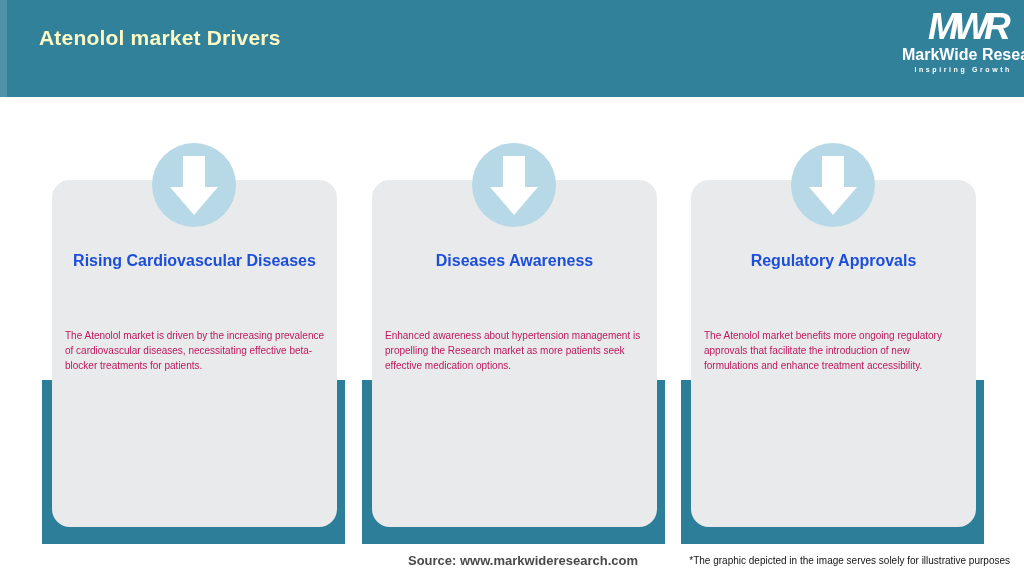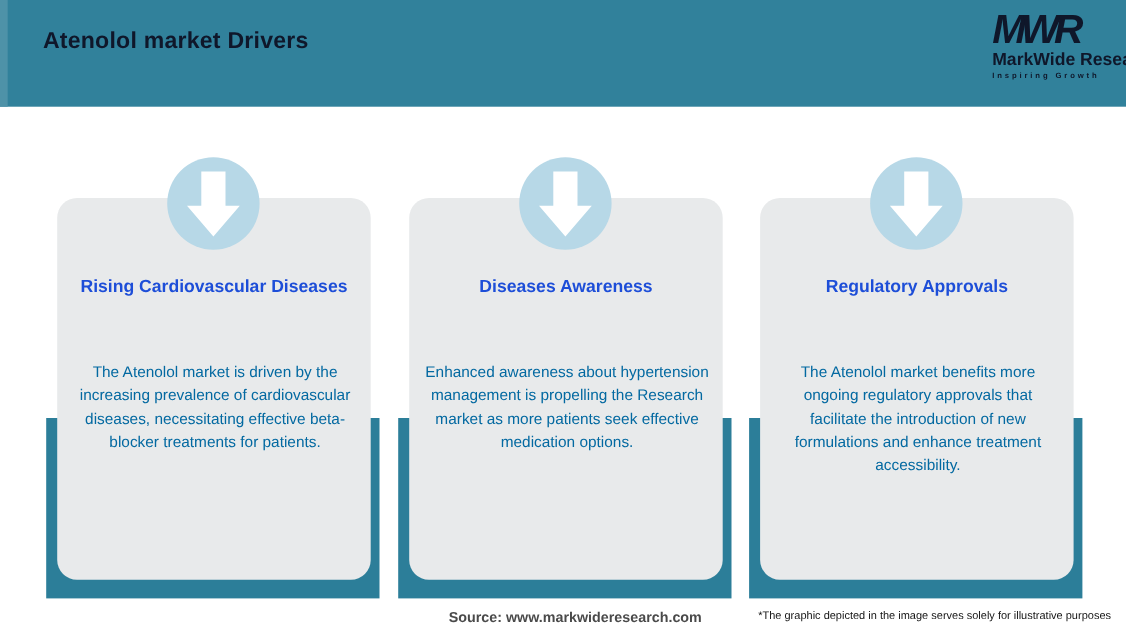--- a/index.html
+++ b/index.html
@@ -18,32 +18,32 @@
   .header {
     position: absolute;
     left: 0; top: 0;
     width: 1024px; height: 97px;
     background: #31819B;
     border-left: 7px solid #4e92a8;
   }
   .header-title {
     position: absolute;
     left: 32px; top: 26px;
-    color: #0f172a;
+    color: #fef9c3;
     font-size: 21px;
     font-weight: bold;
     letter-spacing: 0.2px;
     text-align: center;
   }
   .logo {
     position: absolute;
     right: 12px; top: 8px;
     width: 110px;
-    text-align: left;
-    color: #0f172a;
+    text-align: right;
+    color: #ffffff;
     line-height: 1;
   }
   .logo-acronym {
     font-size: 37px;
     font-weight: 900;
     font-style: italic;
     letter-spacing: -0.13em;
     display: block;
     padding-right: 6px;
   }
@@ -92,24 +92,24 @@
     top: 70px; left: 12px; right: 12px;
     text-align: center;
     font-size: 16px;
     font-weight: bold;
     color: #1d4ed8;
     line-height: 1.35;
   }
   .card-body {
     position: absolute;
     top: 148px; left: 13px; right: 11px;
-    font-size: 14px;
-    color: #0369a1;
+    font-size: 10px;
+    color: #be185d;
     line-height: 1.5;
-    text-align: center;
+    text-align: left;
   }
   .circle {
     position: absolute;
     left: 110px; top: 0;
     width: 84px; height: 84px;
     border-radius: 50%;
     background: #B7D8E7;
     display: flex;
     align-items: center;
     justify-content: center;

